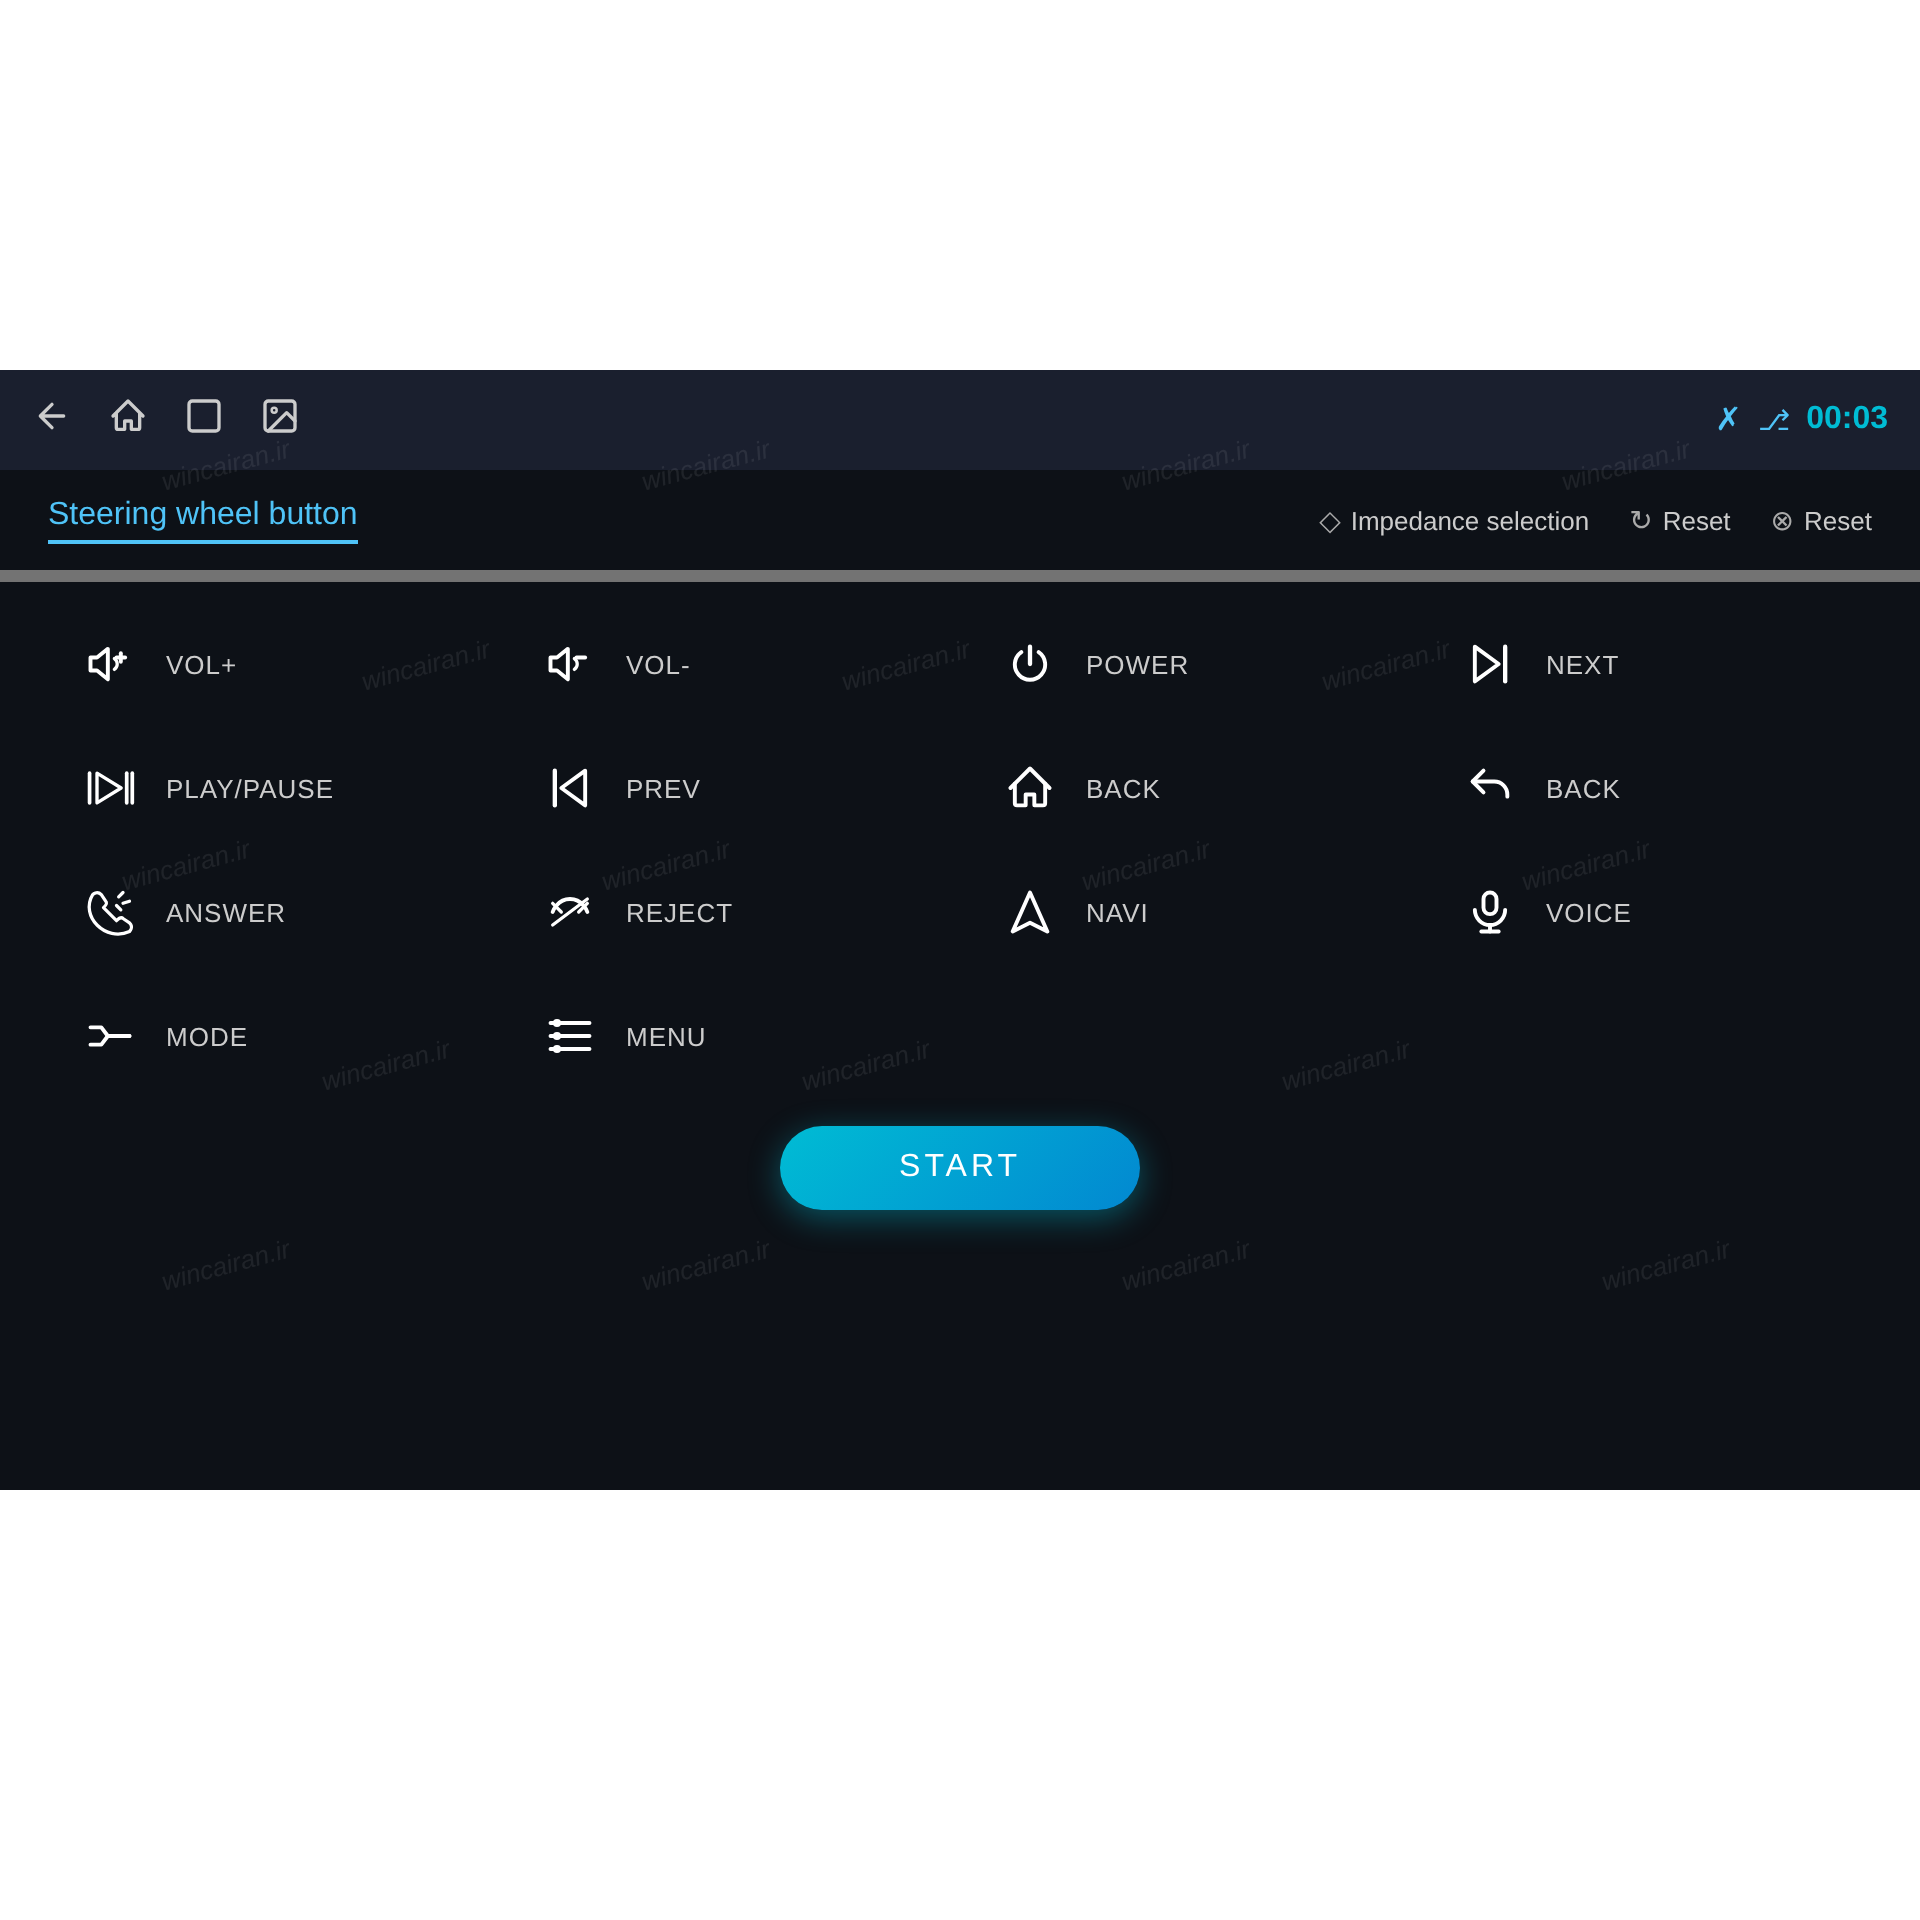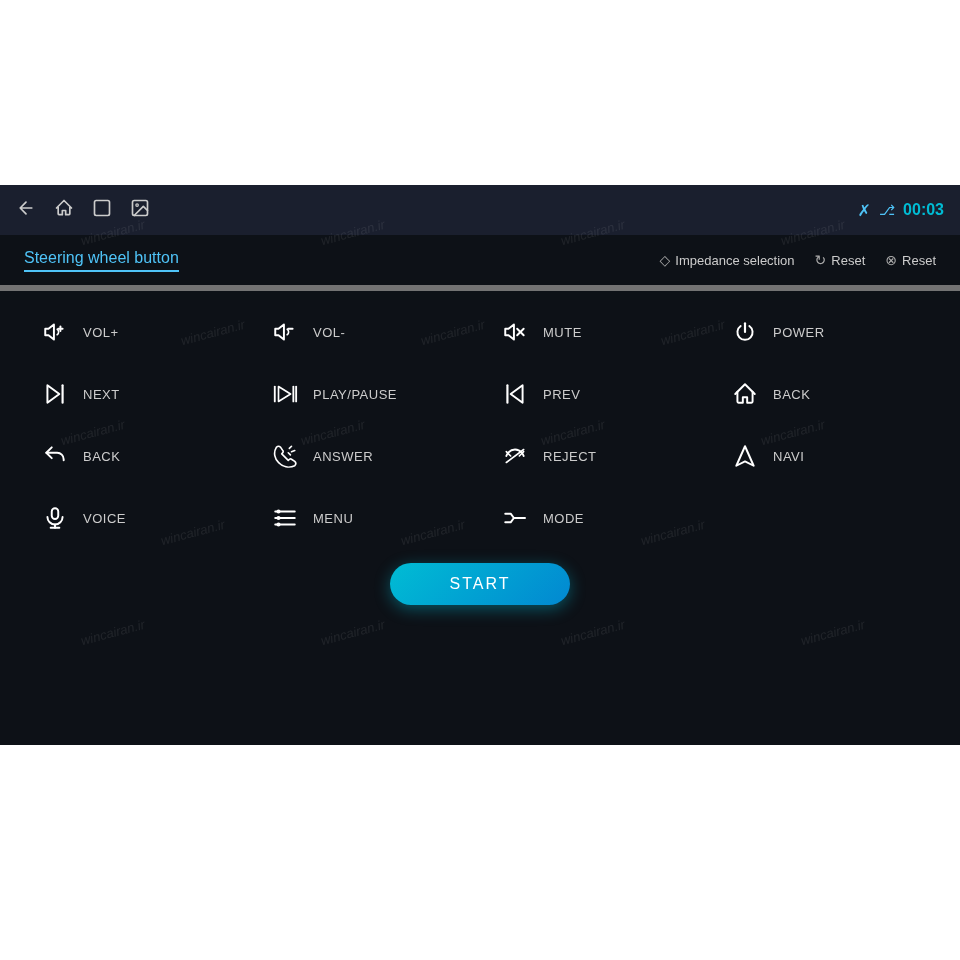--- a/index.html
+++ b/index.html
@@ -301,30 +301,20 @@
         <span class="cell-icon">
           <svg class="svg-icon" viewBox="0 0 24 24">
             <polygon points="11,5 6,9 3,9 3,15 6,15 11,19" stroke="#fff" stroke-width="1.8" fill="none"></polygon>
             <line x1="15" y1="9" x2="19" y2="9" stroke="#fff" stroke-width="1.8"></line>
             <path d="M14 9.5a3 3 0 010 5" stroke="#fff" stroke-width="1.5" fill="none"></path>
           </svg>
         </span>
         <span class="cell-label">VOL-</span>
       </div>
 
-      <div class="grid-cell">
-        <span class="cell-icon">
-          <svg class="svg-icon" viewBox="0 0 24 24">
-            <polygon points="11,5 6,9 3,9 3,15 6,15 11,19" stroke="#fff" stroke-width="1.8" fill="none"></polygon>
-            <line x1="14" y1="9" x2="20" y2="15" stroke="#fff" stroke-width="1.8"></line>
-            <line x1="20" y1="9" x2="14" y2="15" stroke="#fff" stroke-width="1.8"></line>
-          </svg>
-        </span>
-        <span class="cell-label">MUTE</span>
-      </div>
 
       <div class="grid-cell">
         <span class="cell-icon">
           <svg class="svg-icon" viewBox="0 0 24 24">
             <path d="M12 4v8" stroke="#fff" stroke-width="2" stroke-linecap="round"></path>
             <path d="M8 6.5A7 7 0 1016 6.5" stroke="#fff" stroke-width="1.8" fill="none" stroke-linecap="round"></path>
           </svg>
         </span>
         <span class="cell-label">POWER</span>
       </div>
@@ -418,47 +408,47 @@
       <div class="grid-cell">
         <span class="cell-icon">
           <svg class="svg-icon" viewBox="0 0 24 24">
             <rect x="9" y="3" width="6" height="10" rx="3" stroke="#fff" stroke-width="1.8" fill="none"></rect>
             <path d="M5 11a7 7 0 0014 0" stroke="#fff" stroke-width="1.8" fill="none" stroke-linecap="round"></path>
             <line x1="12" y1="18" x2="12" y2="21" stroke="#fff" stroke-width="1.8" stroke-linecap="round"></line>
             <line x1="8" y1="21" x2="16" y2="21" stroke="#fff" stroke-width="1.8" stroke-linecap="round"></line>
           </svg>
         </span>
         <span class="cell-label">VOICE</span>
+      </div>
+
+      <div class="grid-cell">
+        <span class="cell-icon">
+          <svg class="svg-icon" viewBox="0 0 24 24">
+            <path d="M3 8h5l3 4h10" stroke="#fff" stroke-width="1.8" fill="none" stroke-linecap="round"></path>
+            <path d="M3 16h5l3-4" stroke="#fff" stroke-width="1.8" fill="none" stroke-linecap="round"></path>
+            <line x1="14" y1="12" x2="21" y2="12" stroke="#fff" stroke-width="1.8" stroke-linecap="round"></line>
+          </svg>
+        </span>
+        <span class="cell-label">MODE</span>
       </div>
 
       <div class="grid-cell">
         <span class="cell-icon">
           <svg class="svg-icon" viewBox="0 0 24 24">
             <line x1="3" y1="6" x2="21" y2="6" stroke="#fff" stroke-width="1.8" stroke-linecap="round"></line>
             <line x1="3" y1="12" x2="21" y2="12" stroke="#fff" stroke-width="1.8" stroke-linecap="round"></line>
             <line x1="3" y1="18" x2="21" y2="18" stroke="#fff" stroke-width="1.8" stroke-linecap="round"></line>
             <circle cx="6" cy="6" r="1" fill="#fff"></circle>
             <circle cx="6" cy="12" r="1" fill="#fff"></circle>
             <circle cx="6" cy="18" r="1" fill="#fff"></circle>
           </svg>
         </span>
         <span class="cell-label">MENU</span>
       </div>
 
-      <div class="grid-cell">
-        <span class="cell-icon">
-          <svg class="svg-icon" viewBox="0 0 24 24">
-            <path d="M3 8h5l3 4h10" stroke="#fff" stroke-width="1.8" fill="none" stroke-linecap="round"></path>
-            <path d="M3 16h5l3-4" stroke="#fff" stroke-width="1.8" fill="none" stroke-linecap="round"></path>
-            <line x1="14" y1="12" x2="21" y2="12" stroke="#fff" stroke-width="1.8" stroke-linecap="round"></line>
-          </svg>
-        </span>
-        <span class="cell-label">MODE</span>
-      </div>
-
     </div>
 
     <div class="start-btn-wrap">
       <button class="start-btn">START</button>
     </div>
   </div>
 
 </div>
 
 <div class="white-bottom"></div>

